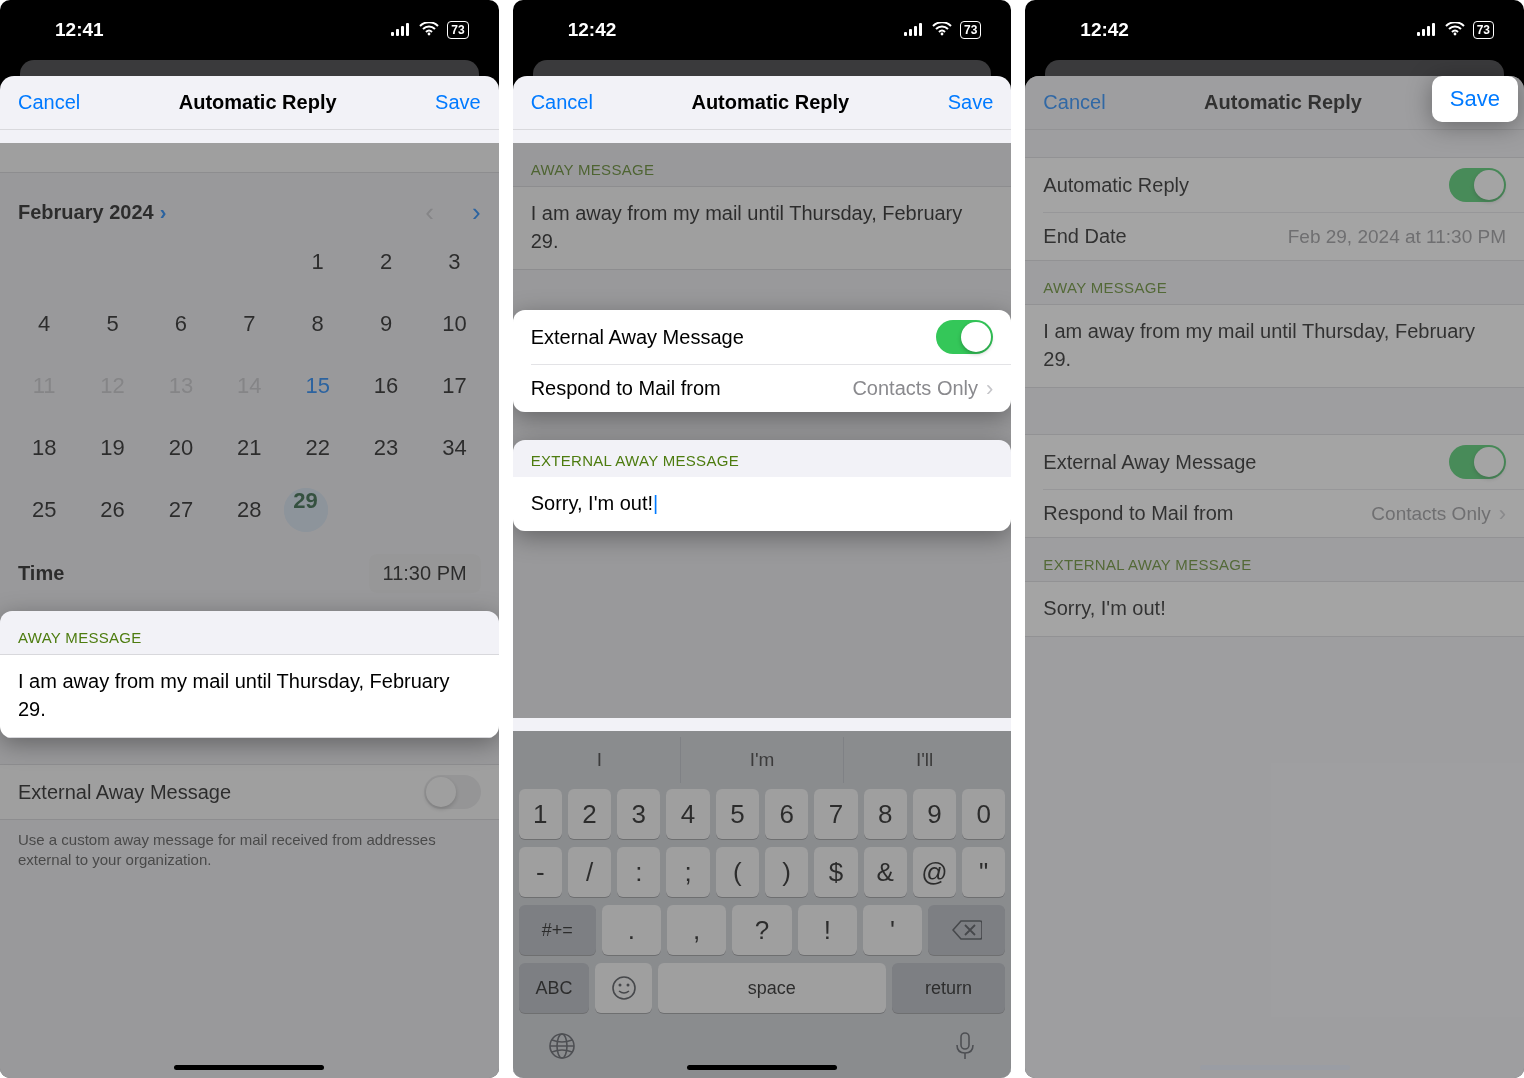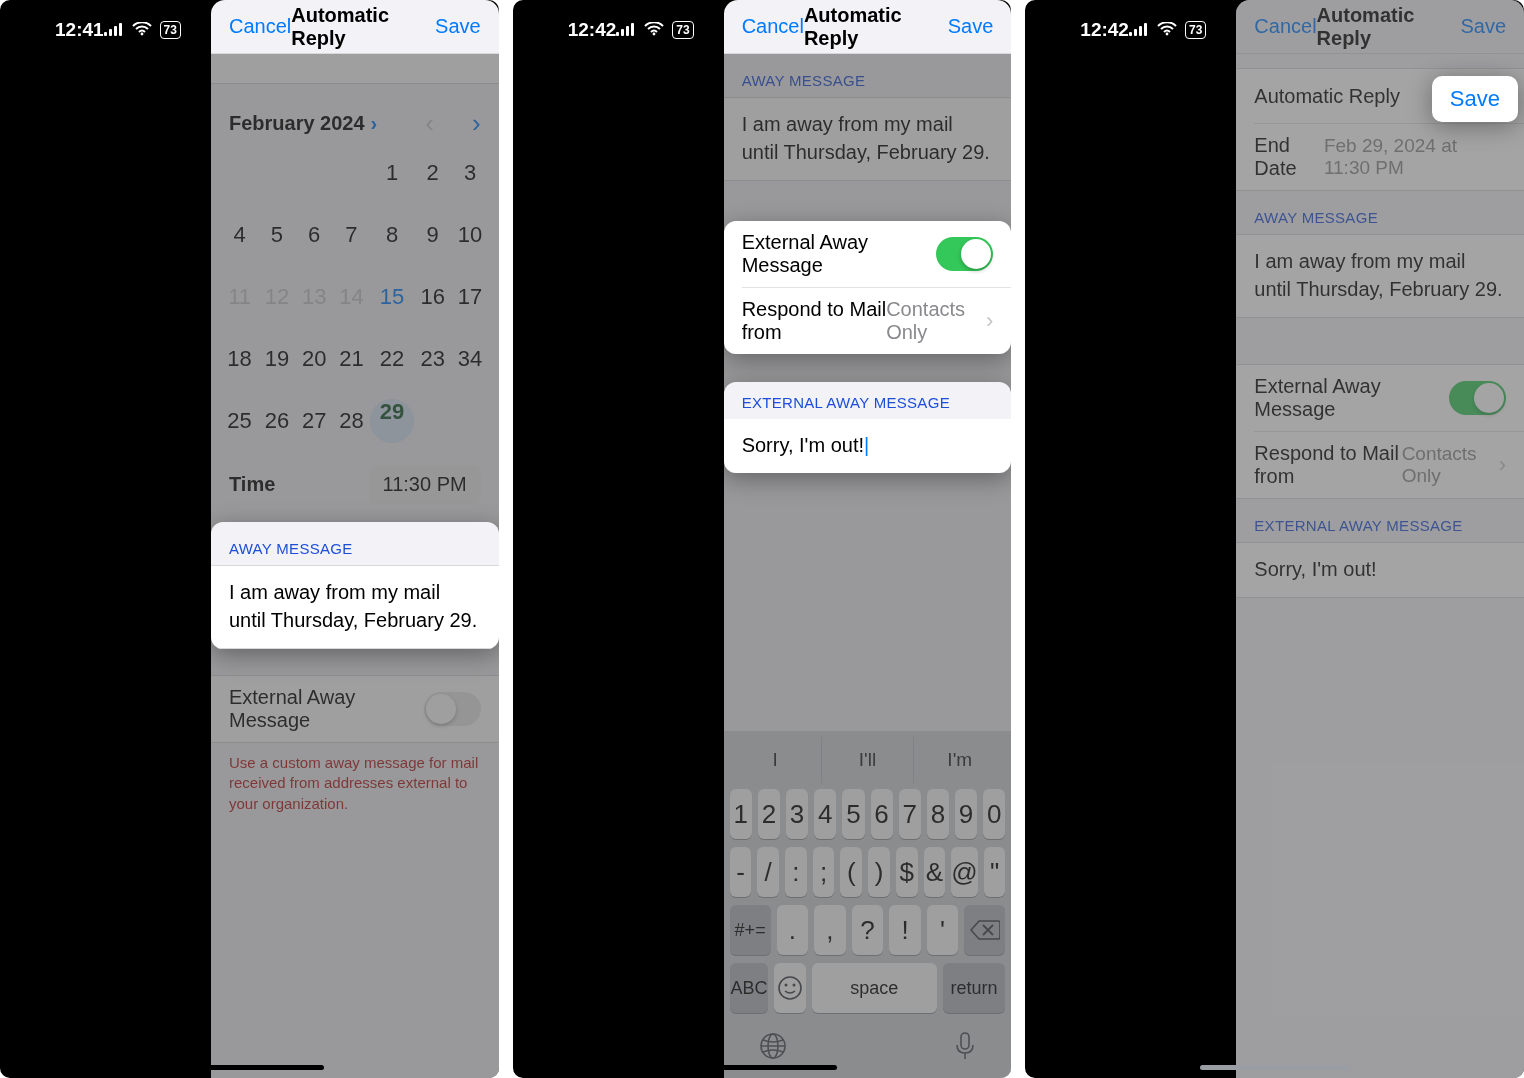--- a/index.html
+++ b/index.html
@@ -12,21 +12,21 @@
     gap: 14px;
     overflow: hidden;
   }
   .phone {
     flex: 1 1 0;
     background: #000;
     border-radius: 10px;
     position: relative;
     overflow: hidden;
     display: flex;
-    flex-direction: row;
+    flex-direction: column;
   }
   
   .status-bar {
     height: 60px;
     color: #fff;
     display: flex;
     align-items: center;
     justify-content: space-between;
     padding: 0 30px 0 55px;
     font-size: 19px;
@@ -56,20 +56,21 @@
   }
   .sheet {
     flex: 1;
     background: #f2f2f7;
     border-radius: 14px 14px 0 0;
     margin: 0;
     position: relative;
     display:flex;
     flex-direction:column;
     overflow:hidden;
+    gap:13px;
   }
   .nav {
     height: 54px;
     display:flex;
     align-items:center;
     justify-content:space-between;
     padding: 0 18px;
     border-bottom: 0.5px solid rgba(0,0,0,0.1);
   }
   .nav-title { font-size: 20px; font-weight:600; color:#000; }
@@ -79,21 +80,21 @@
   
   .dim-layer {
     position:absolute; inset:0;
     background: rgba(80,80,80,0.55);
     pointer-events:none;
     z-index: 5;
   }
 
   .section-header {
     font-size: 15px;
-    color:#1d4ed8;
+    color:#4d7c0f;
     text-transform: uppercase;
     padding: 18px 18px 8px;
     letter-spacing: 0.3px;
   }
   .cell-group {
     background:#fff;
     border-top: 0.5px solid #d8d8dc;
     border-bottom: 0.5px solid #d8d8dc;
   }
   .cell {
@@ -102,21 +103,21 @@
     align-items:center;
     justify-content:space-between;
     padding: 10px 18px;
     font-size: 20px;
     color:#000;
   }
   .cell + .cell { border-top: 0.5px solid #e3e3e6; margin-left:18px; padding-left:0;}
   .cell .right { color:#8a8a8e; display:flex; align-items:center; gap:8px;}
   .chev { color:#c5c5c9; font-size:22px; }
   .footer-text {
-    font-size:15px; color:#b91c1c; padding: 10px 18px 20px; line-height:1.35;
+    font-size:15px; color:#404040; padding: 10px 18px 20px; line-height:1.35;
   }
   .textcell {
     background:#fff;
     padding: 12px 18px 14px;
     font-size: 20px;
     line-height:1.4;
     border-top: 0.5px solid #d8d8dc;
     border-bottom: 0.5px solid #d8d8dc;
   }
 
@@ -440,22 +441,22 @@
         </div>
       </div>
 
       <div class="dim-layer"></div>
     </div>
 
     <div style="position:relative">
       <div class="keyboard">
         <div class="sugg" id="sugg">
             <div>I</div>
+            <div>I'm</div>
             <div>I'll</div>
-            <div>I'm</div>
           </div>
         <div class="krow" id="kr1">
             <div class="key">1</div>
             <div class="key">2</div>
             <div class="key">3</div>
             <div class="key">4</div>
             <div class="key">5</div>
             <div class="key">6</div>
             <div class="key">7</div>
             <div class="key">8</div>

